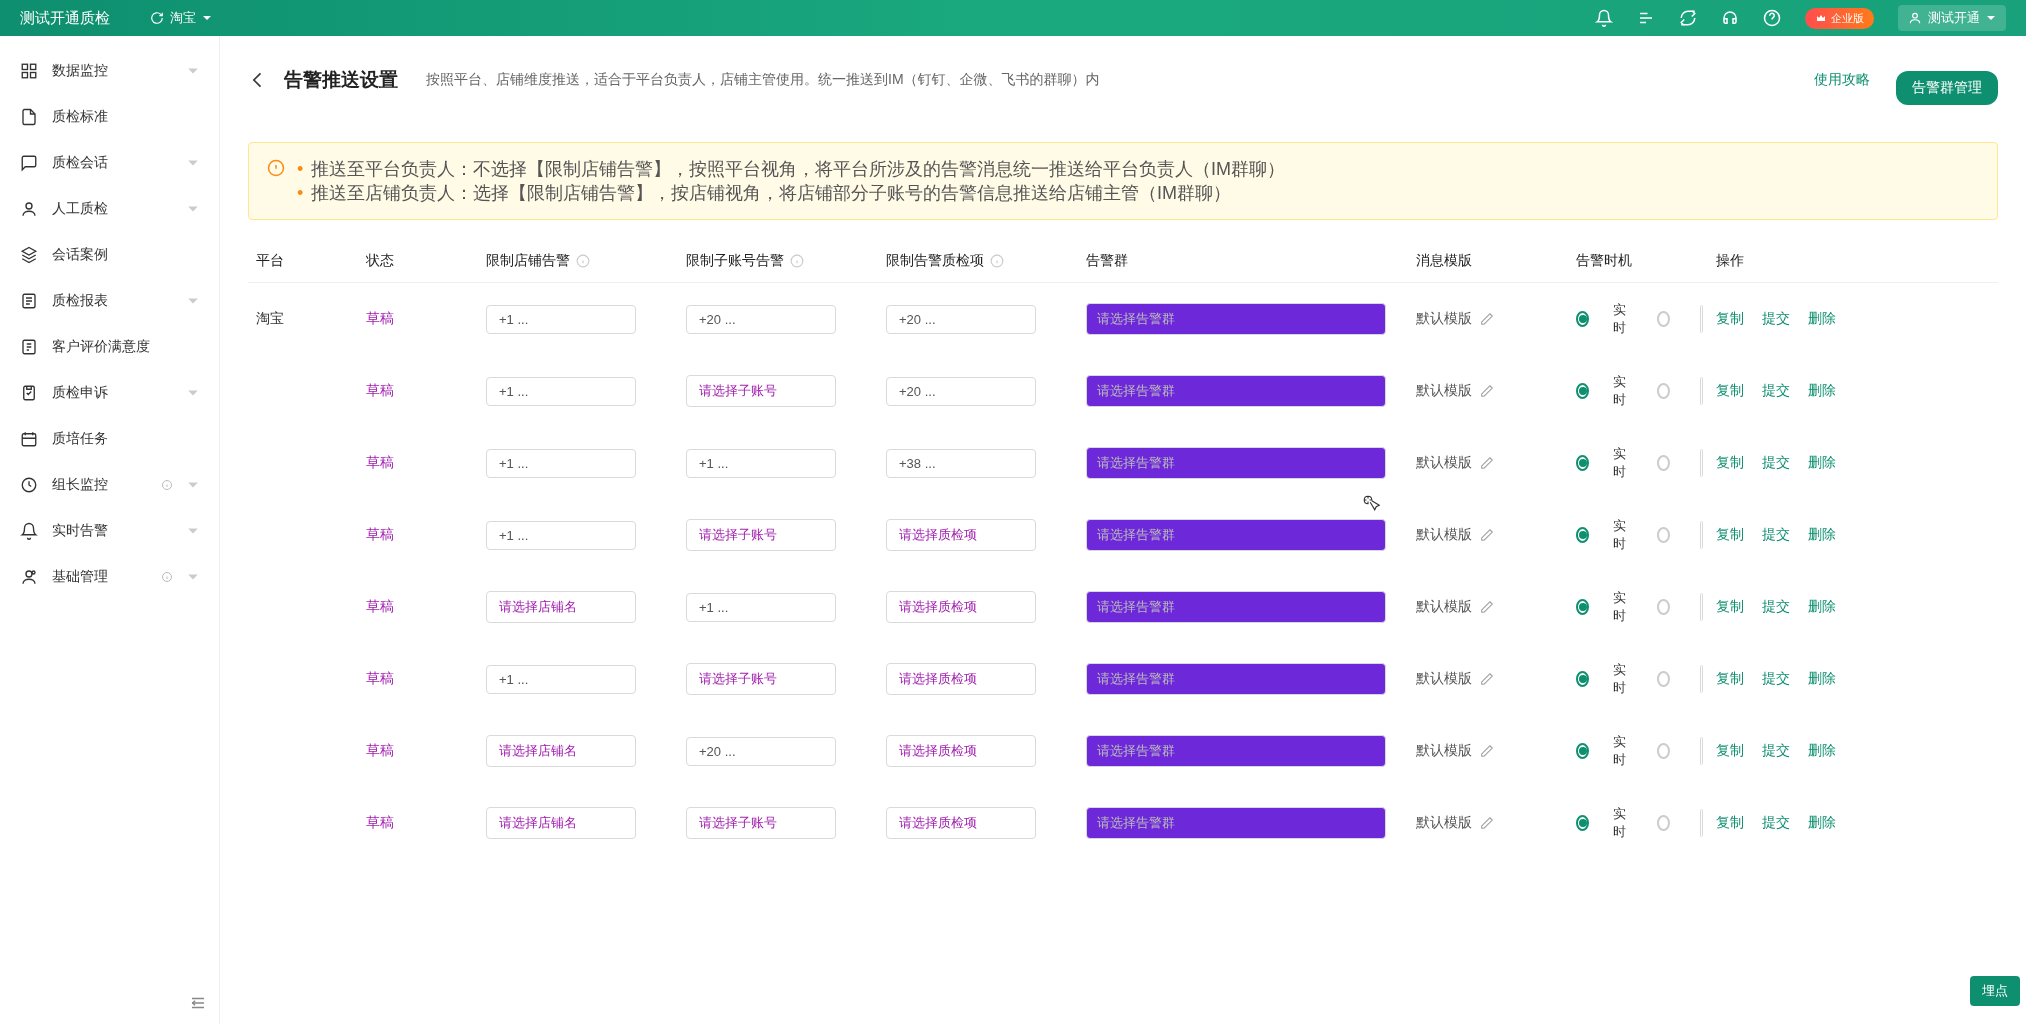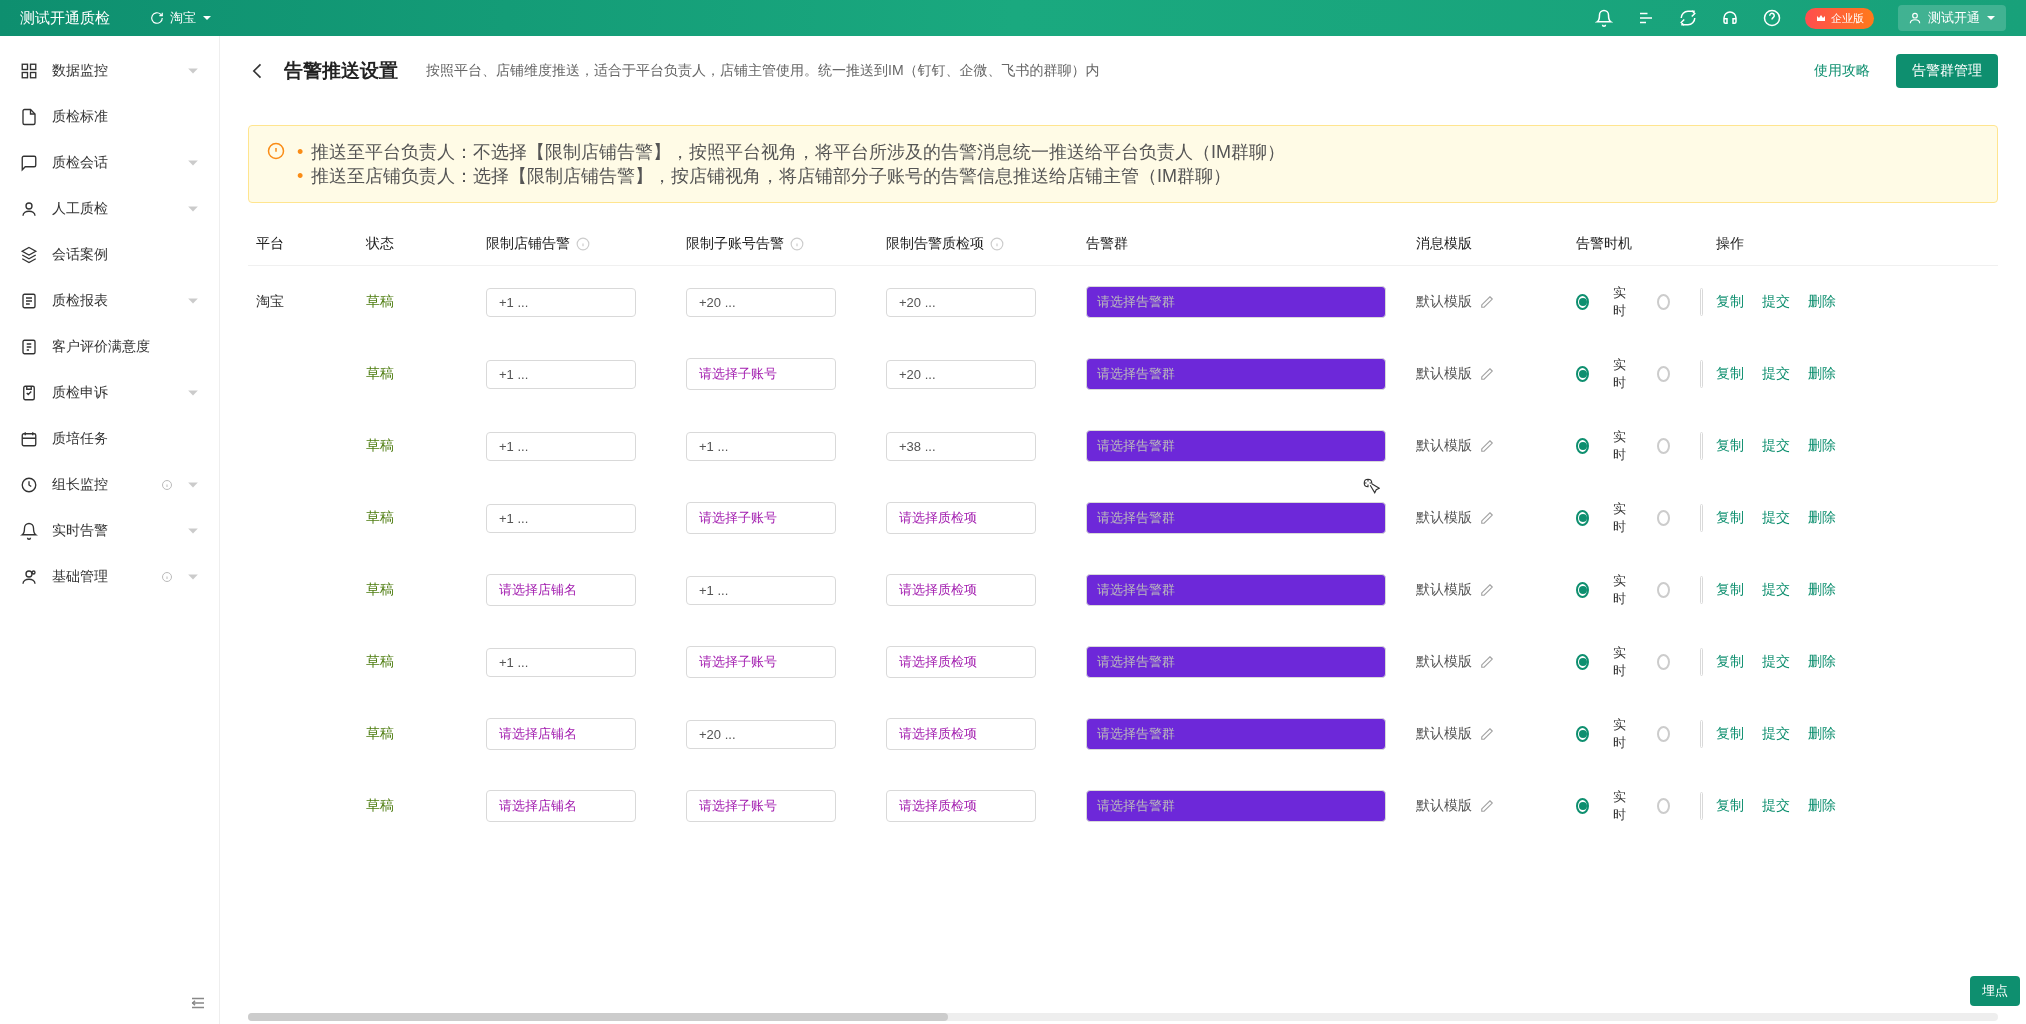--- a/index.html
+++ b/index.html
@@ -28,21 +28,21 @@
 .sidebar-collapse { position:absolute; bottom:12px; right:12px; cursor:pointer;}
 
 
 .content { flex:1; padding: 0; overflow:hidden; background:#fff;}
 .page-head { display:flex; align-items:center; padding: 18px 28px; gap:16px; border-bottom:1px solid transparent;}
 .back-arrow { width:20px;height:20px; cursor:pointer;}
 .page-title { font-size:19px; font-weight:600; color:#222;}
 .page-desc { font-size:14px; color:#666; margin-left:12px;}
 .page-head-actions { margin-left:auto; display:flex; gap:14px;}
 .btn-link { color:#0e8f6f; background:none; border:none; font-size:14px; cursor:pointer; padding:8px 12px;}
-.btn-primary { background:#0e8f6f; color:#fff; border:none; border-radius:4px; padding:8px 16px; font-size:14px; cursor:pointer;}
+.btn-primary { background:#0e8f6f; color:#fff; border:none; border-radius:12px; padding:8px 16px; font-size:14px; cursor:pointer;margin-top:17px;}
 
 .content-body { padding: 18px 28px; height: calc(100% - 70px); overflow:hidden; position:relative;}
 .alert-box { border:1px solid #ffe58f; background:#fffbe6; border-radius:4px; padding:14px 18px; display:flex; gap:12px; margin-bottom:20px;}
 .alert-icon { width:18px;height:18px; flex-shrink:0; margin-top:2px;}
 .alert-text ul { list-style:none; }
 .alert-text li { line-height:24px; color:#555; font-size:18px; position:relative; padding-left:14px;}
 .alert-text li::before { content:"•"; color:#fa8c16; position:absolute; left:0;}
 
 
 .tbl { width:100%; }
@@ -67,21 +67,21 @@
 .template-cell { display:flex; align-items:center; gap:8px; color:#555;}
 .edit-icon { width:14px;height:14px; cursor:pointer; opacity:.6;}
 .radio-group { display:flex; align-items:center; gap:24px;}
 .radio { width:16px;height:16px; border:2px solid #ccc; border-radius:50%; display:inline-flex; align-items:center; justify-content:center; cursor:pointer;}
 .radio.checked { border-color:#0e8f6f;}
 .radio.checked::after { content:""; width:8px;height:8px; background:#0e8f6f; border-radius:50%;}
 .radio-label { font-size:13px; color:#333;}
 .second-radio-bar { width:4px; height:28px; border:1px solid #d9d9d9; border-radius:3px; margin-left:6px;}
 .actions { display:flex; gap:18px;}
 .action-link { color:#0e8f6f; cursor:pointer; font-size:14px;}
-.status-text { color:#4d7c0f;text-align:right;}
+.status-text { color:#a21caf;text-align:right;}
 .platform-text { color:#333;}
 
 .cursor-icon { position:absolute; left:1142px; top:370px; width:18px;height:18px; pointer-events:none;}
 
 .float-btn { position:fixed; right:6px; bottom:18px; background:#0e8f6f; color:#fff; padding:6px 12px; font-size:13px; border-radius:4px; cursor:pointer;}
 
 .hscroll-bar { position:absolute; bottom:4px; left:28px; right:28px; height:8px; background:#eee; border-radius:4px;}
 .hscroll-thumb { height:100%; width:40%; background:#ccc; border-radius:4px;}
 
 svg { display:block; }

